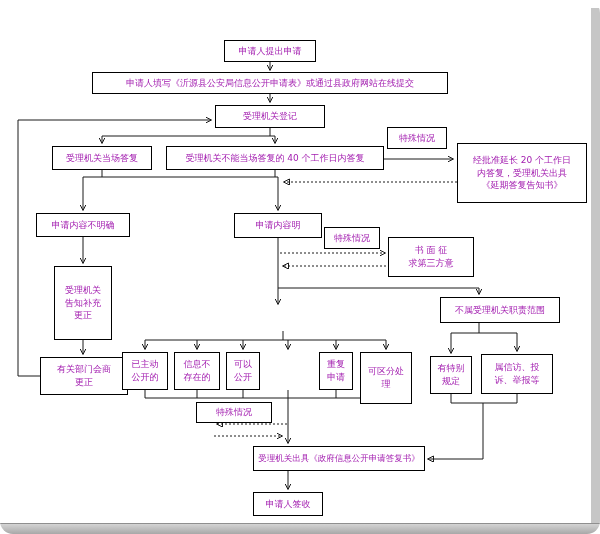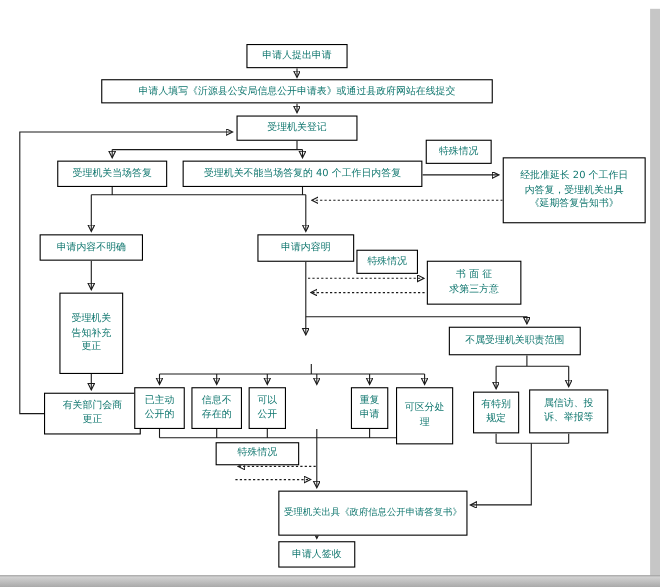--- a/index.html
+++ b/index.html
@@ -1,18 +1,18 @@
 <!DOCTYPE html>
 <html><head>
 <meta charset="utf-8">
 <style>
   html,body{margin:0;padding:0;background:#fff;}
   .screen{
     position:relative;width:600px;height:534px;background:#ffffff;overflow:hidden;
-    font-family:"DejaVu Sans",sans-serif;color:#0f766e;
+    font-family:"DejaVu Sans",sans-serif;color:#a21caf;border-radius:13px;
   }
   svg.wires{position:absolute;left:0;top:0;width:600px;height:534px;}
   svg.wires path{stroke:#1a1a1a;stroke-width:1;fill:none;}
   svg.wires path.dot{stroke-dasharray:2 2;}
   .node{
     position:absolute;box-sizing:border-box;border:1px solid #000;background:#fff;
     display:flex;align-items:center;justify-content:center;text-align:center;
     font-size:9px;line-height:1.4;white-space:pre-line;padding:1px 2px;
   }
   .node.sm{font-size:8.5px;}
@@ -79,34 +79,34 @@
   <div class="node" style="left:36px;top:213px;width:94px;height:24px">申请内容不明确</div>
   <div class="node" style="left:234px;top:213px;width:88px;height:25px">申请内容明</div>
   <div class="node" style="left:54px;top:266px;width:58px;height:74px">受理机关
 告知补充
 更正</div>
   <div class="node" style="left:40px;top:357px;width:88px;height:38px">有关部门会商
 更正</div>
   <div class="node" style="left:324px;top:227px;width:56px;height:22px">特殊情况</div>
   <div class="node" style="left:388px;top:237px;width:86px;height:40px">书 面 征
 求第三方意</div>
-  <div class="node" style="left:408px;top:297px;width:120px;height:26px">不属受理机关职责范围</div>
+  <div class="node" style="left:440px;top:297px;width:120px;height:26px">不属受理机关职责范围</div>
   <div class="node" style="left:122px;top:352px;width:46px;height:38px">已主动
 公开的</div>
   <div class="node" style="left:174px;top:352px;width:46px;height:38px">信息不
 存在的</div>
   <div class="node" style="left:226px;top:352px;width:34px;height:38px">可以
 公开</div>
   <div class="node" style="left:319px;top:352px;width:34px;height:38px">重复
 申请</div>
   <div class="node" style="left:360px;top:352px;width:52px;height:52px">可区分处
 理</div>
   <div class="node" style="left:430px;top:356px;width:42px;height:38px">有特别
 规定</div>
   <div class="node" style="left:481px;top:354px;width:72px;height:40px">属信访、投
 诉、举报等</div>
   <div class="node" style="left:196px;top:402px;width:76px;height:21px">特殊情况</div>
-  <div class="node sm" style="left:253px;top:446px;width:172px;height:41px">受理机关出具《政府信息公开申请答复书》</div>
+  <div class="node sm" style="left:253px;top:446px;width:172px;height:25px">受理机关出具《政府信息公开申请答复书》</div>
   <div class="node" style="left:253px;top:492px;width:70px;height:24px">申请人签收</div>
 
   <div class="shadow-right"></div>
   <div class="bottom-bar"></div>
 </div>
 
 </body></html>

